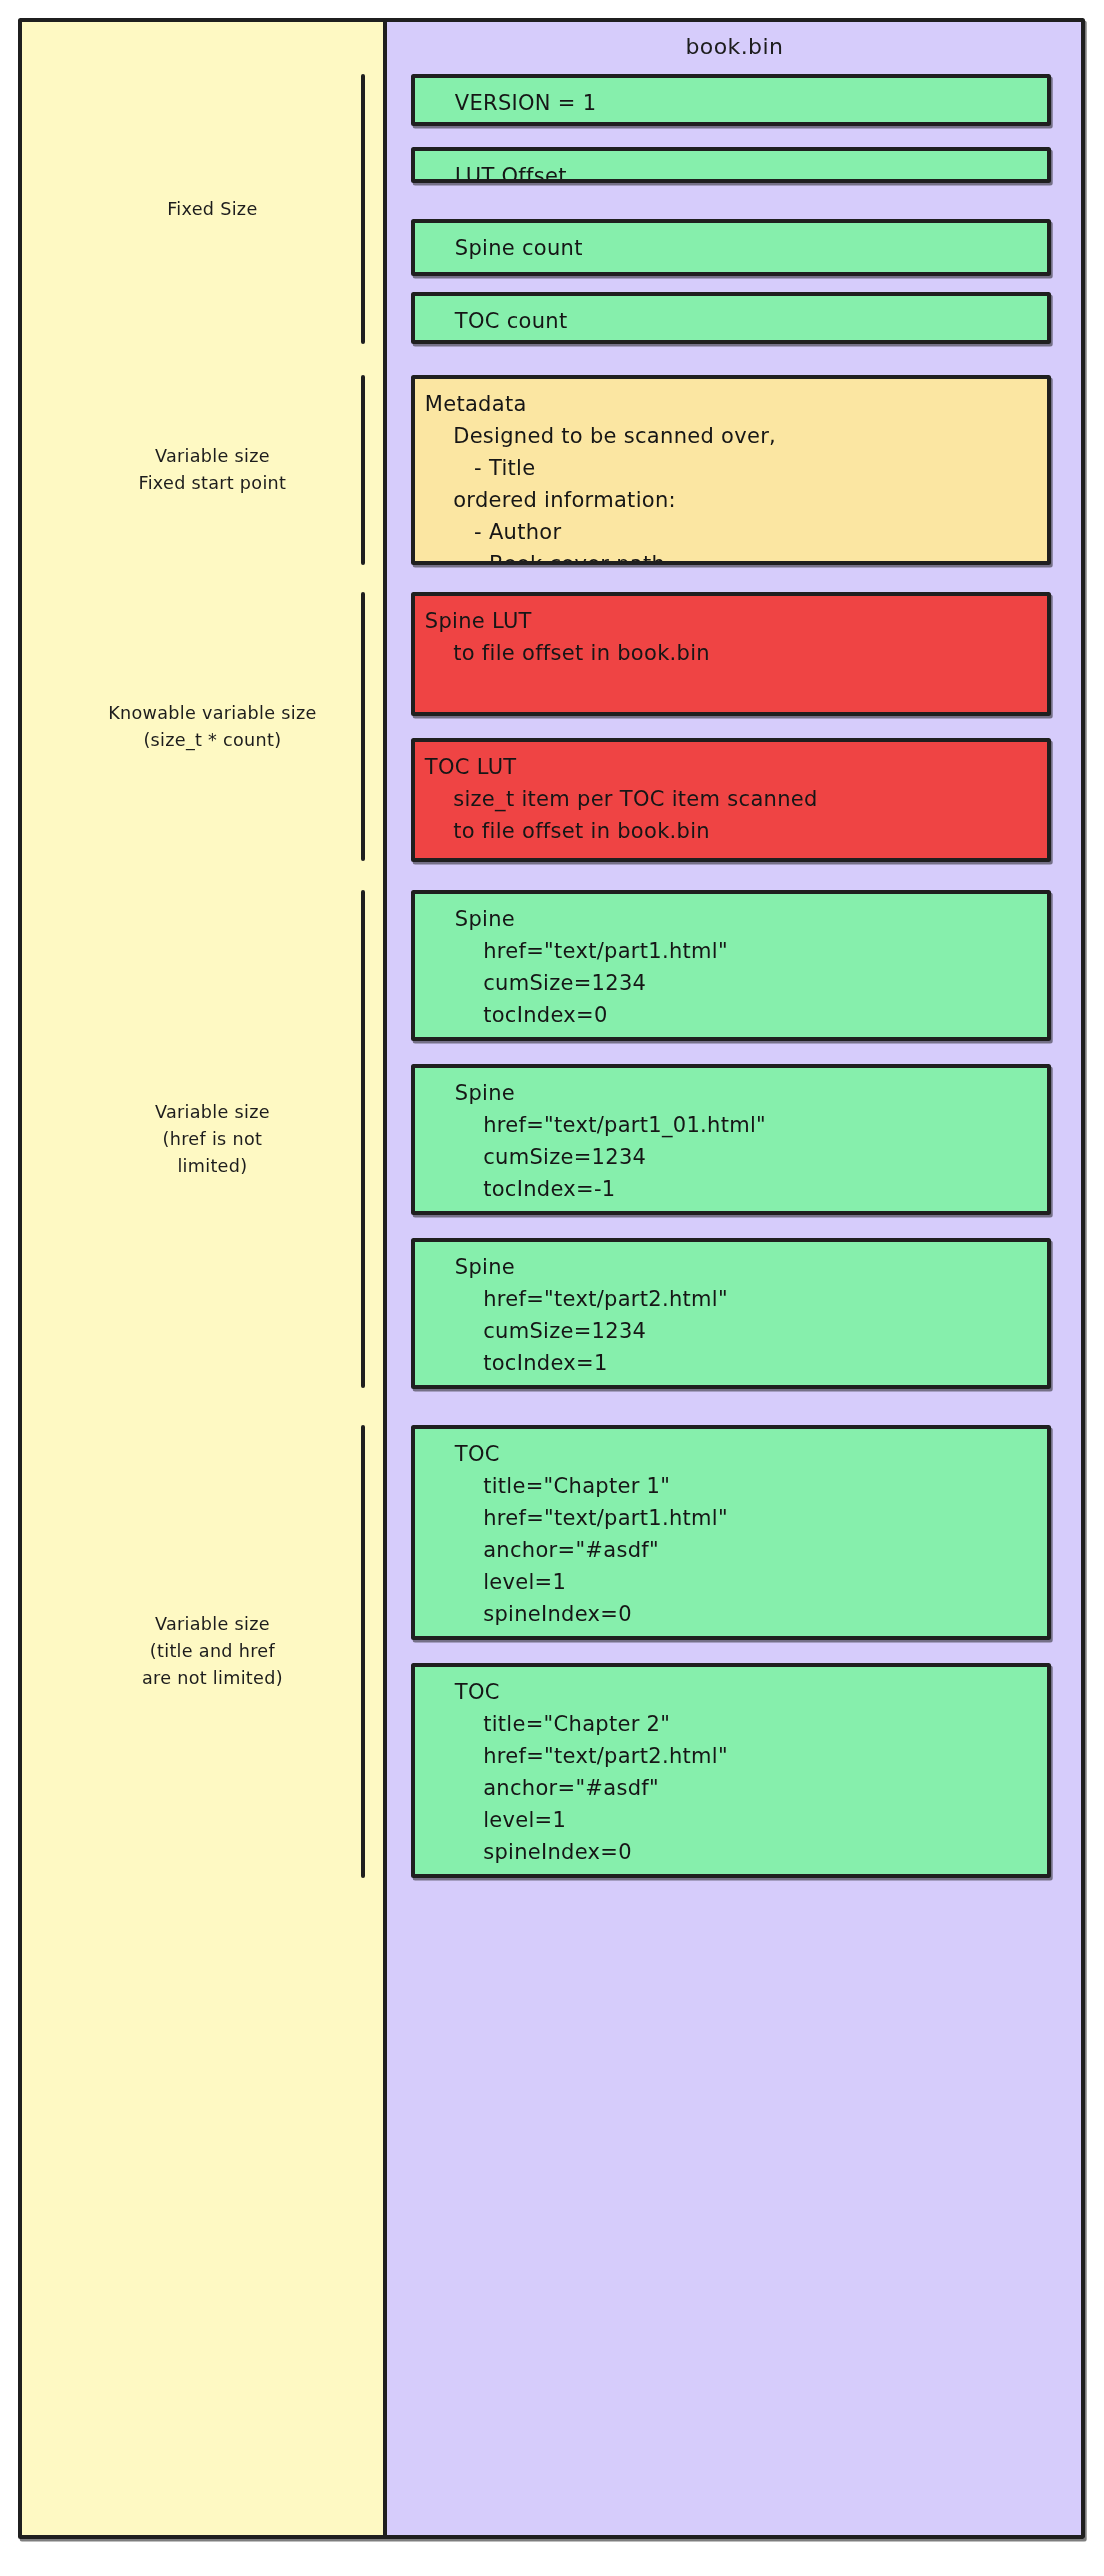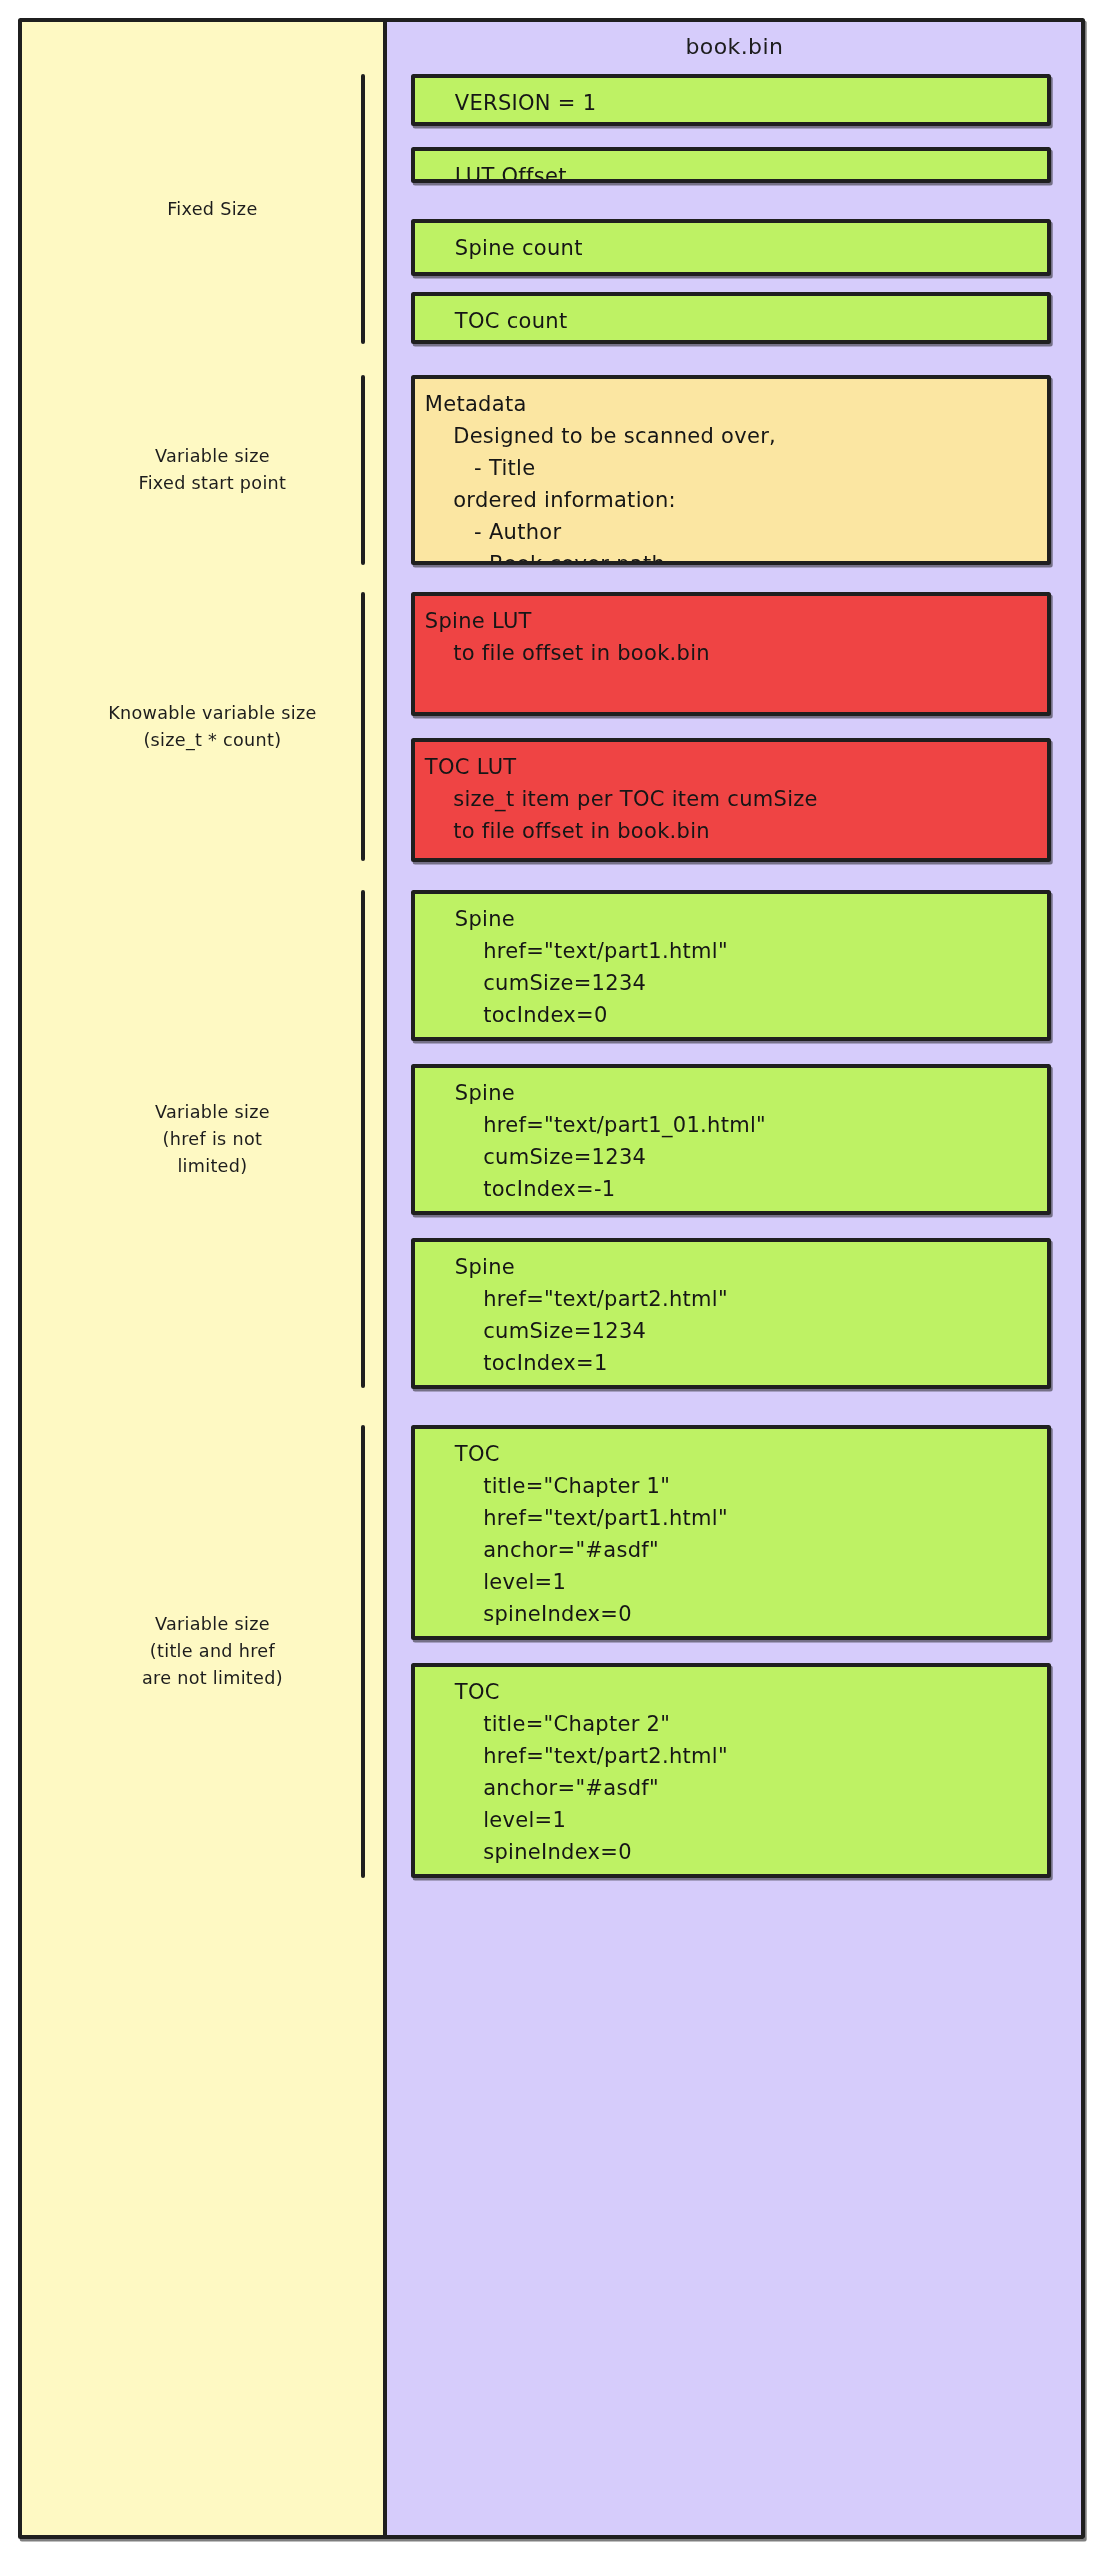--- a/index.html
+++ b/index.html
@@ -83,21 +83,21 @@
     position: absolute;
     left: 23.4px;
     width: 640px;
     border: 4.2px solid #1f1f1f;
     border-radius: 2.5px;
     box-sizing: border-box;
     box-shadow: 1.7px 2.5px 0 rgba(20,20,20,0.5);
     padding: 8.4px 0 8.4px 10px;
     overflow: hidden;
   }
-  .box.green  { background: #bef264; padding-left: 40px; }
+  .box.green  { background: #86efac; padding-left: 40px; }
   .box.yellow { background: #fbe6a2; }
   .box.blue   { background: #ef4444; }
 
   .box .ttl {
     font-size: 21px;
     color: #161616;
     line-height: 32px;
     letter-spacing: 0.3px;
     white-space: pre;
   }
@@ -169,21 +169,21 @@
         <div class="body">   - Book cover path</div>
       </div>
 
       <div class="box blue" style="top:570px; height:124px;">
         <div class="ttl">Spine LUT</div>
         <div class="body">to file offset in book.bin</div>
       </div>
 
       <div class="box blue" style="top:716px; height:124px;">
         <div class="ttl">TOC LUT</div>
-        <div class="body">size_t item per TOC item cumSize</div>
+        <div class="body">size_t item per TOC item scanned</div>
         <div class="body">to file offset in book.bin</div>
       </div>
 
       <div class="box green" style="top:868px; height:151px;">
         <div class="ttl">Spine</div>
         <div class="body">href="text/part1.html"</div>
         <div class="body">cumSize=1234</div>
         <div class="body">tocIndex=0</div>
       </div>
 

